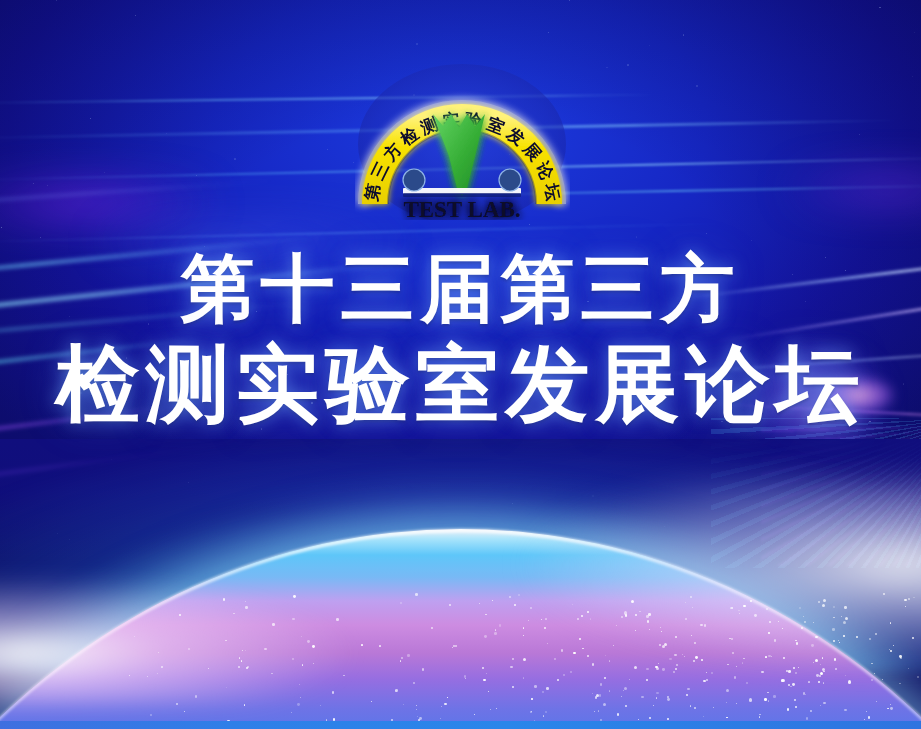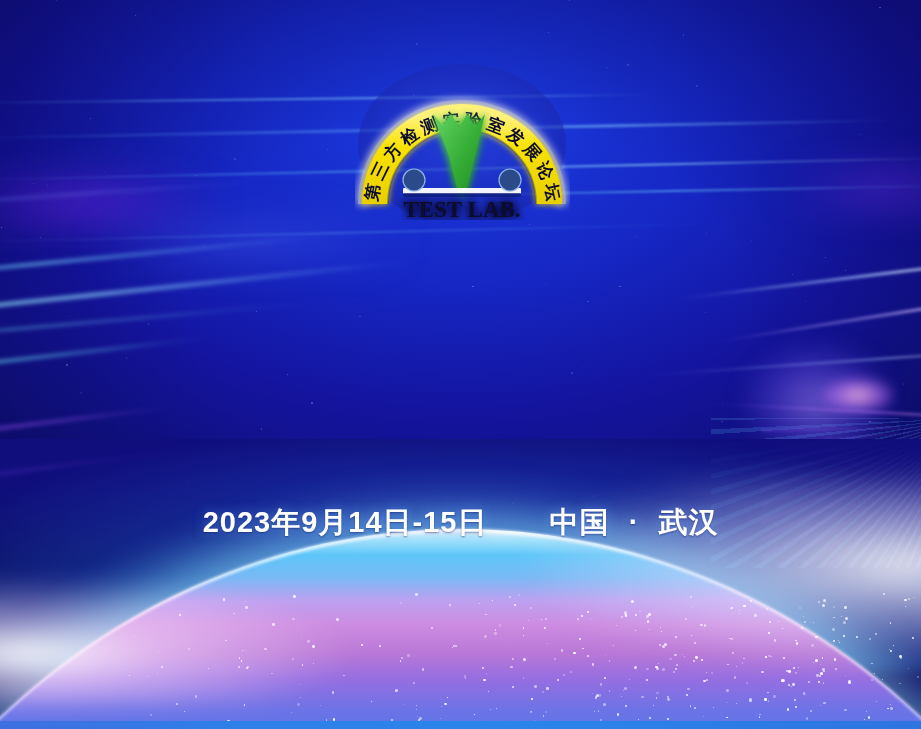--- a/index.html
+++ b/index.html
@@ -851,22 +851,19 @@
 
       <g>
         <circle cx="59" cy="128" r="11" fill="#2b4a8a" stroke="#8fb4e6" stroke-width="1.2"></circle>
         <circle cx="155" cy="128" r="11" fill="#2b4a8a" stroke="#8fb4e6" stroke-width="1.2"></circle>
       </g>
 
       <text x="107" y="165" text-anchor="middle" font-family="'Liberation Serif','DejaVu Serif',serif" font-size="23" font-weight="bold" fill="#0a0a2a" filter="url(#whiteHalo)" id="logo-wordmark-text">TEST LAB.</text>
     </svg>
   </div>
 
-
-  <div class="subtitle">
-    <span>2023年9月14日-15日</span>
-    <span class="gap"></span>
-    <span>中国</span>
-    <span class="dot">·</span>
-    <span>武汉</span>
+  <div class="titles">
+    <div class="title-line title-1">第十三届第三方</div>
+    <div class="title-line title-2">检测实验室发展论坛</div>
   </div>
 
+
 </div>
 
 </body></html>

